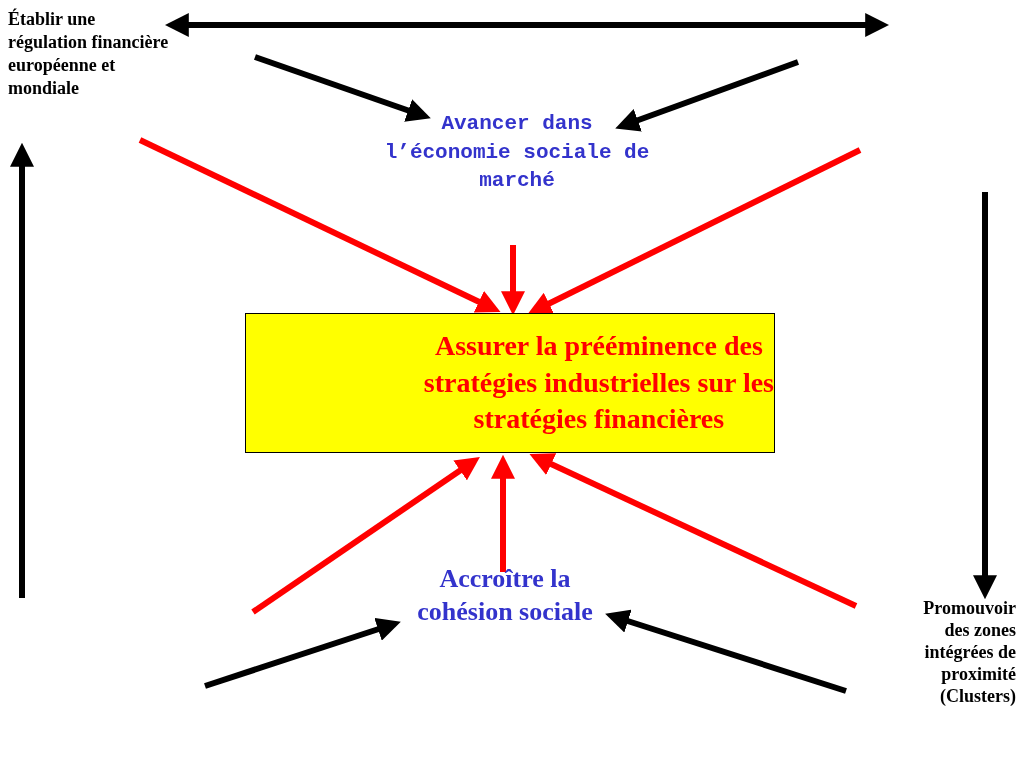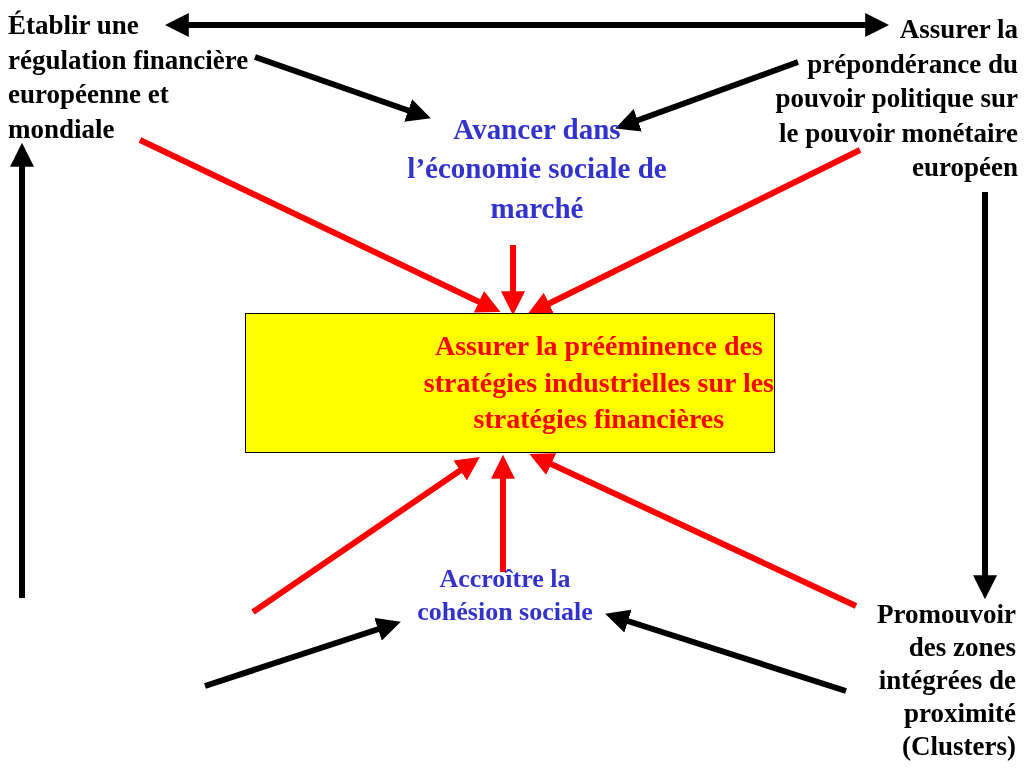--- a/index.html
+++ b/index.html
@@ -22,34 +22,34 @@
     width: 1024px;
     height: 768px;
     pointer-events: none;
   }
   .node {
     position: absolute;
     font-weight: bold;
     white-space: pre-line;
     color: #000000;
     line-height: 1.28;
-    font-size: 27px;
+    font-size: 18px;
   }
   .node.blue {
     color: #3333CC;
   }
   .node.align-right {
     text-align: right;
   }
   .node.align-center {
     text-align: center;
   }
   .top-left    { left: 8px;   top: 8px;   width: 270px; }
   .top-right   { right: 6px;  top: 12px;  width: 285px; }
-  .top-center  { left: 372px; top: 110px; width: 330px; font-size: 29px; line-height: 1.36; }
+  .top-center  { left: 352px; top: 110px; width: 330px; font-size: 21px; line-height: 1.36; font-family: Liberation Mono, monospace; }
   .bottom-left { left: 8px;   top: 598px; width: 280px; line-height: 1.30; }
   .bottom-right{ right: 8px;  top: 598px; width: 230px; line-height: 1.22; }
   .bottom-center{ left: 390px; top: 562px; width: 230px; font-size: 26px; line-height: 1.28; }
   .central-box {
     position: absolute;
     left: 245px;
     top: 313px;
     width: 530px;
     height: 140px;
     background: #FFFF00;
@@ -101,25 +101,20 @@
 
   <div class="node top-left">Établir une
 régulation financière
 européenne et
 mondiale</div>
 
   <div class="node top-center blue align-center">Avancer dans
 l’économie sociale de
 marché</div>
 
-  <div class="node top-right align-right">Assurer la
-prépondérance du
-pouvoir politique sur
-le pouvoir monétaire
-européen</div>
 
   <div class="central-box">
     <div class="central-text">Assurer la prééminence des
 stratégies industrielles sur les
 stratégies financières</div>
   </div>
 
 
   <div class="node bottom-right align-right">Promouvoir
 des zones

